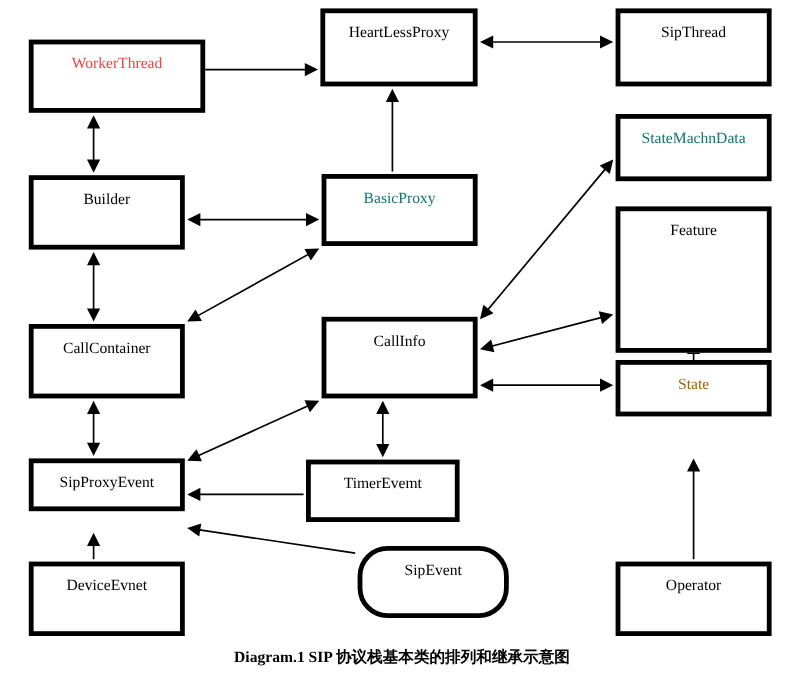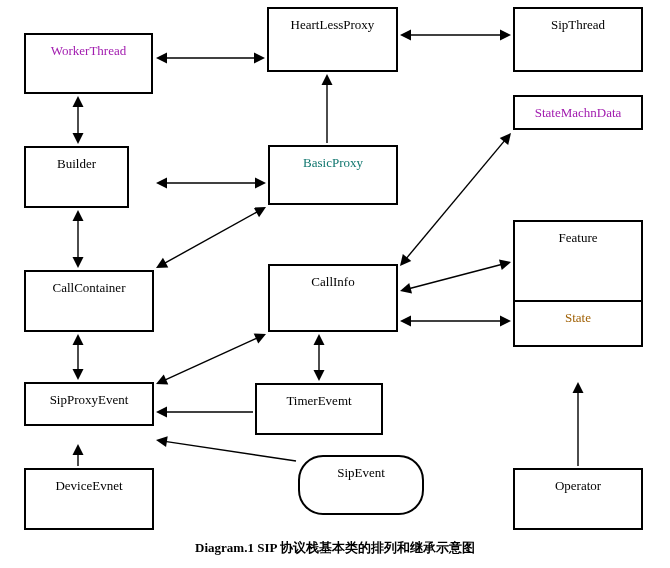--- a/index.html
+++ b/index.html
@@ -20,21 +20,21 @@
   #edges-layer {
     position: absolute;
     left: 0;
     top: 0;
     width: 670px;
     height: 568px;
   }
   .node {
     position: absolute;
     box-sizing: border-box;
-    border: 2px solid #0c4a6e;
+    border: 4px solid #0c4a6e;
     background: #ffffff;
     color: #000000;
     font-family: "Liberation Serif", "DejaVu Serif", serif;
     font-size: 13px;
     text-align: center;
     padding-top: 8px;
     z-index: 2;
   }
   .node-label {
     display: block;
@@ -141,39 +141,39 @@
         <line x1="296" y1="461" x2="164.90042717581468" y2="441.3350640763722" stroke="#000000" stroke-width="1.4"></line>
         <polygon points="156,440 167.69417237266762,436.1925950414571 166.06242739043492,447.0708949230083" fill="#000000"></polygon>
       </g>
       <g>
         <line x1="78" y1="466" x2="78" y2="453" stroke="#000000" stroke-width="1.4"></line>
         <polygon points="78,444 83.5,455 72.5,455" fill="#000000"></polygon>
       </g>
     </svg>
 
   <div id="nodes-layer">
-      <div class="node" style="left: 24px; top: 33px; width: 129px; height: 61px; border-color: rgb(0, 0, 0); color: #a21caf;">
+      <div class="node" style="left: 24px; top: 33px; width: 147px; height: 61px; border-color: rgb(0, 0, 0); color: #ef4444;">
         <span class="node-label">WorkerThread</span>
       </div>
       <div class="node" style="left: 267px; top: 7px; width: 131px; height: 65px; border-color: rgb(0, 0, 0); color: rgb(0, 0, 0);">
         <span class="node-label">HeartLessProxy</span>
       </div>
       <div class="node" style="left: 513px; top: 7px; width: 130px; height: 65px; border-color: rgb(0, 0, 0); color: rgb(0, 0, 0);">
         <span class="node-label">SipThread</span>
       </div>
-      <div class="node" style="left: 513px; top: 95px; width: 130px; height: 35px; border-color: rgb(0, 0, 0); color: #a21caf;">
+      <div class="node" style="left: 513px; top: 95px; width: 130px; height: 56px; border-color: rgb(0, 0, 0); color: #0f766e;">
         <span class="node-label">StateMachnData</span>
       </div>
-      <div class="node" style="left: 24px; top: 146px; width: 105px; height: 62px; border-color: rgb(0, 0, 0); color: rgb(0, 0, 0);">
+      <div class="node" style="left: 24px; top: 146px; width: 130px; height: 62px; border-color: rgb(0, 0, 0); color: rgb(0, 0, 0);">
         <span class="node-label">Builder</span>
       </div>
       <div class="node" style="left: 268px; top: 145px; width: 130px; height: 60px; border-color: rgb(0, 0, 0); color: #0f766e;">
         <span class="node-label">BasicProxy</span>
       </div>
-      <div class="node" style="left: 513px; top: 172px; width: 130px; height: 122px; border-color: rgb(0, 0, 0); color: rgb(0, 0, 0); margin-top: 48px;">
+      <div class="node" style="left: 513px; top: 172px; width: 130px; height: 122px; border-color: rgb(0, 0, 0); color: rgb(0, 0, 0);">
         <span class="node-label">Feature</span>
       </div>
       <div class="node" style="left: 24px; top: 270px; width: 130px; height: 62px; border-color: rgb(0, 0, 0); color: rgb(0, 0, 0);">
         <span class="node-label">CallContainer</span>
       </div>
       <div class="node" style="left: 268px; top: 264px; width: 130px; height: 68px; border-color: rgb(0, 0, 0); color: rgb(0, 0, 0);">
         <span class="node-label">CallInfo</span>
       </div>
       <div class="node" style="left: 513px; top: 300px; width: 130px; height: 47px; border-color: rgb(0, 0, 0); color: #a16207;">
         <span class="node-label">State</span>

